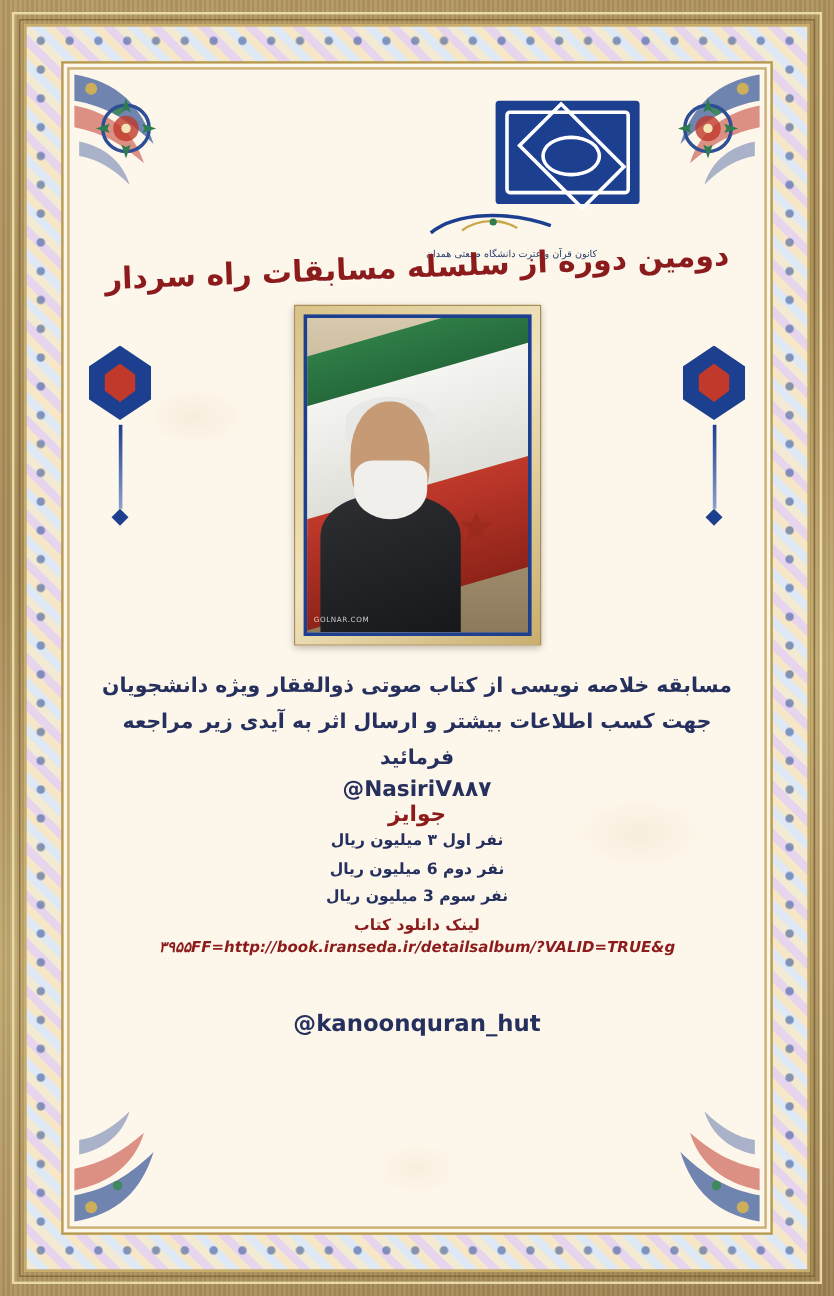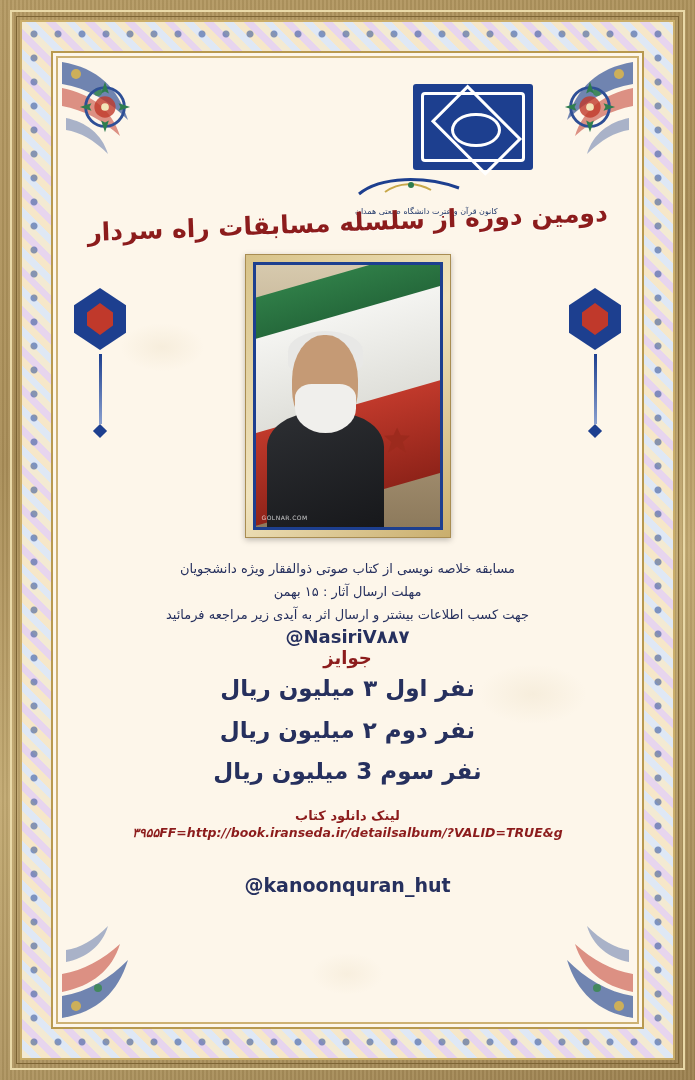--- a/index.html
+++ b/index.html
@@ -306,60 +306,60 @@
   .body-text {
     position: absolute;
     top: 500px;
     left: 22px;
     right: 22px;
     text-align: center;
     direction: rtl;
   }
   .line {
     color: #26305e;
-    font-size: 13px;
-    font-weight: normal;
+    font-size: 17px;
+    font-weight: bold;
     line-height: 1.75;
   }
   .handle {
     color: #26305e;
     font-size: 18px;
     font-weight: bold;
     direction: ltr;
     unicode-bidi: embed;
   }
   .prizes-title {
     color: #8c1c1c;
     font-size: 18px;
     font-weight: bold;
   }
   .prize {
     color: #26305e;
-    font-size: 23px;
+    font-size: 13px;
     font-weight: bold;
     line-height: 1.8;
   }
   .dl-title {
-    margin-top: 16px;
+    margin-top: 5px;
     color: #8c1c1c;
     font-size: 13px;
     font-weight: bold;
   }
   .dl-link {
     color: #8c1c1c;
     font-size: 12.5px;
     font-weight: bold;
     direction: ltr;
     unicode-bidi: embed;
     word-break: break-all;
     margin-top: 2px;
     font-style: italic;
   }
   .footer-handle {
-    margin-top: 34px;
+    margin-top: 46px;
     color: #26305e;
     font-size: 19px;
     font-weight: bold;
     direction: ltr;
     unicode-bidi: embed;
   }
 </style>
 </head>
 <body>
 
@@ -458,27 +458,26 @@
           <div class="ph-hair"></div>
           <div class="ph-head"></div>
           <div class="ph-beard"></div>
         </div>
         <div class="ph-watermark">GOLNAR.COM</div>
       </div>
     </div>
 
     <div class="body-text">
       <div class="line">مسابقه خلاصه نویسی از کتاب صوتی ذوالفقار ویژه دانشجویان</div>
-      <div class="line">مهلت ارسال آثار : ۱۵ بهمن</div>
       <div class="line">جهت کسب اطلاعات بیشتر و ارسال اثر به آیدی زیر مراجعه فرمائید</div>
       <div class="handle">@NasiriV۸۸۷</div>
 
       <div class="prizes-title">جوایز</div>
       <div class="prize">نفر اول ۳ میلیون ریال</div>
-      <div class="prize">نفر دوم ۲ میلیون ریال</div>
+      <div class="prize">نفر دوم 6 میلیون ریال</div>
       <div class="prize">نفر سوم 3 میلیون ریال</div>
 
       <div class="dl-title">لینک دانلود کتاب</div>
       <div class="dl-link">۳۹۵۵FF=http://book.iranseda.ir/detailsalbum/?VALID=TRUE&amp;g</div>
 
       <div class="footer-handle">@kanoonquran_hut</div>
     </div>
 
   </div>
 </div>

